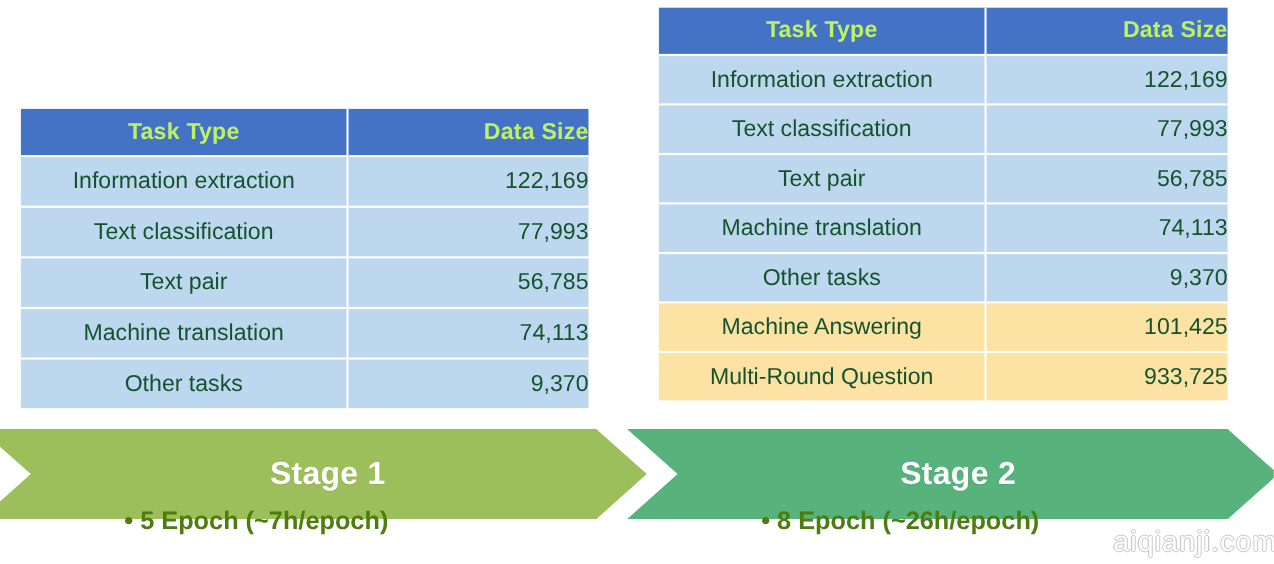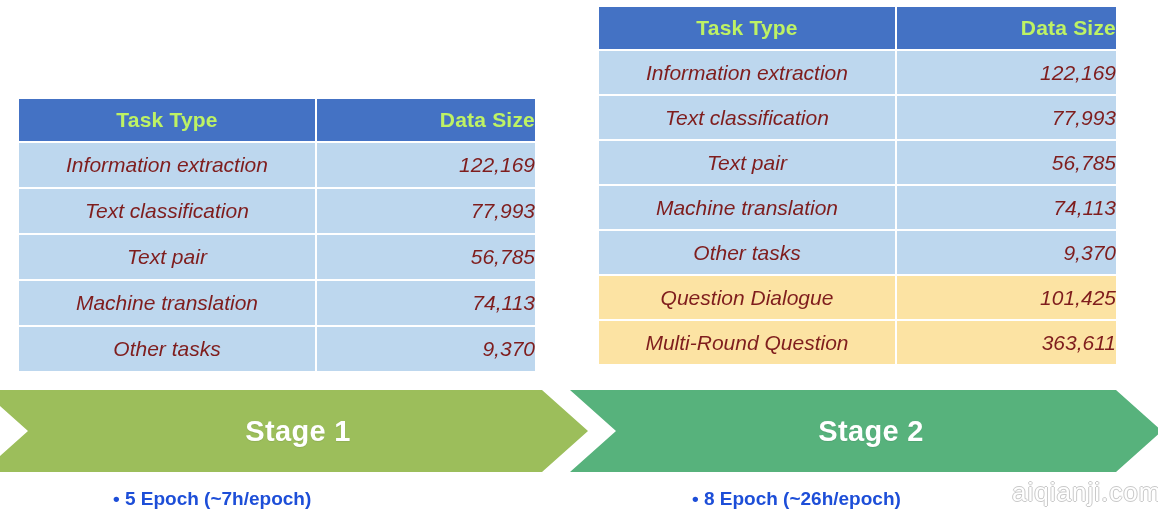--- a/index.html
+++ b/index.html
@@ -40,23 +40,22 @@
   .data-table tr:last-child td { border-bottom: none; }
 
   .data-table thead th {
     background: #4472C4;
     color: #bef264;
     font-weight: bold;
     letter-spacing: 0.2px;
   }
   .data-table tbody td {
     background: #BDD7EE;
-    color: #7f1d1d;
+    color: #14532d;
     font-weight: normal;
-    font-style: italic;
   }
   .data-table tbody tr.highlight td {
     background: #FCE3A3;
   }
 
   
   #table-left {
     left: 19px;
     top: 99px;
     width: 516px;
@@ -110,23 +109,23 @@
     width: 592px;
     background: #57B27C;
     -webkit-clip-path: polygon(0 0, calc(100% - 46px) 0, 100% 50%, calc(100% - 46px) 100%, 0 100%, 46px 50%);
     clip-path: polygon(0 0, calc(100% - 46px) 0, 100% 50%, calc(100% - 46px) 100%, 0 100%, 46px 50%);
   }
   #stage-2-banner .stage-label { padding-left: 10px; }
 
   
   .stage-caption {
     position: absolute;
-    top: 488px;
-    color: #1d4ed8;
-    font-size: 19px;
+    top: 460px;
+    color: #4d7c0f;
+    font-size: 23px;
     font-weight: bold;
     white-space: nowrap;
   }
   #stage-1-caption { left: 113px; }
   #stage-2-caption { left: 692px; }
 
   
   #watermark {
     position: absolute;
     left: 1012px;
@@ -206,26 +205,26 @@
     </tr>
     <tr>
       <td>Machine translation</td>
       <td>74,113</td>
     </tr>
     <tr>
       <td>Other tasks</td>
       <td>9,370</td>
     </tr>
     <tr class="highlight">
-      <td>Question Dialogue</td>
+      <td>Machine Answering</td>
       <td>101,425</td>
     </tr>
     <tr class="highlight">
       <td>Multi-Round Question</td>
-      <td>363,611</td>
+      <td>933,725</td>
     </tr>
   </tbody>
 </table>
 
 <div class="stage-banner" id="stage-1-banner">
   <span class="stage-label">Stage 1</span>
 </div>
 
 <div class="stage-banner" id="stage-2-banner">
   <span class="stage-label">Stage 2</span>

